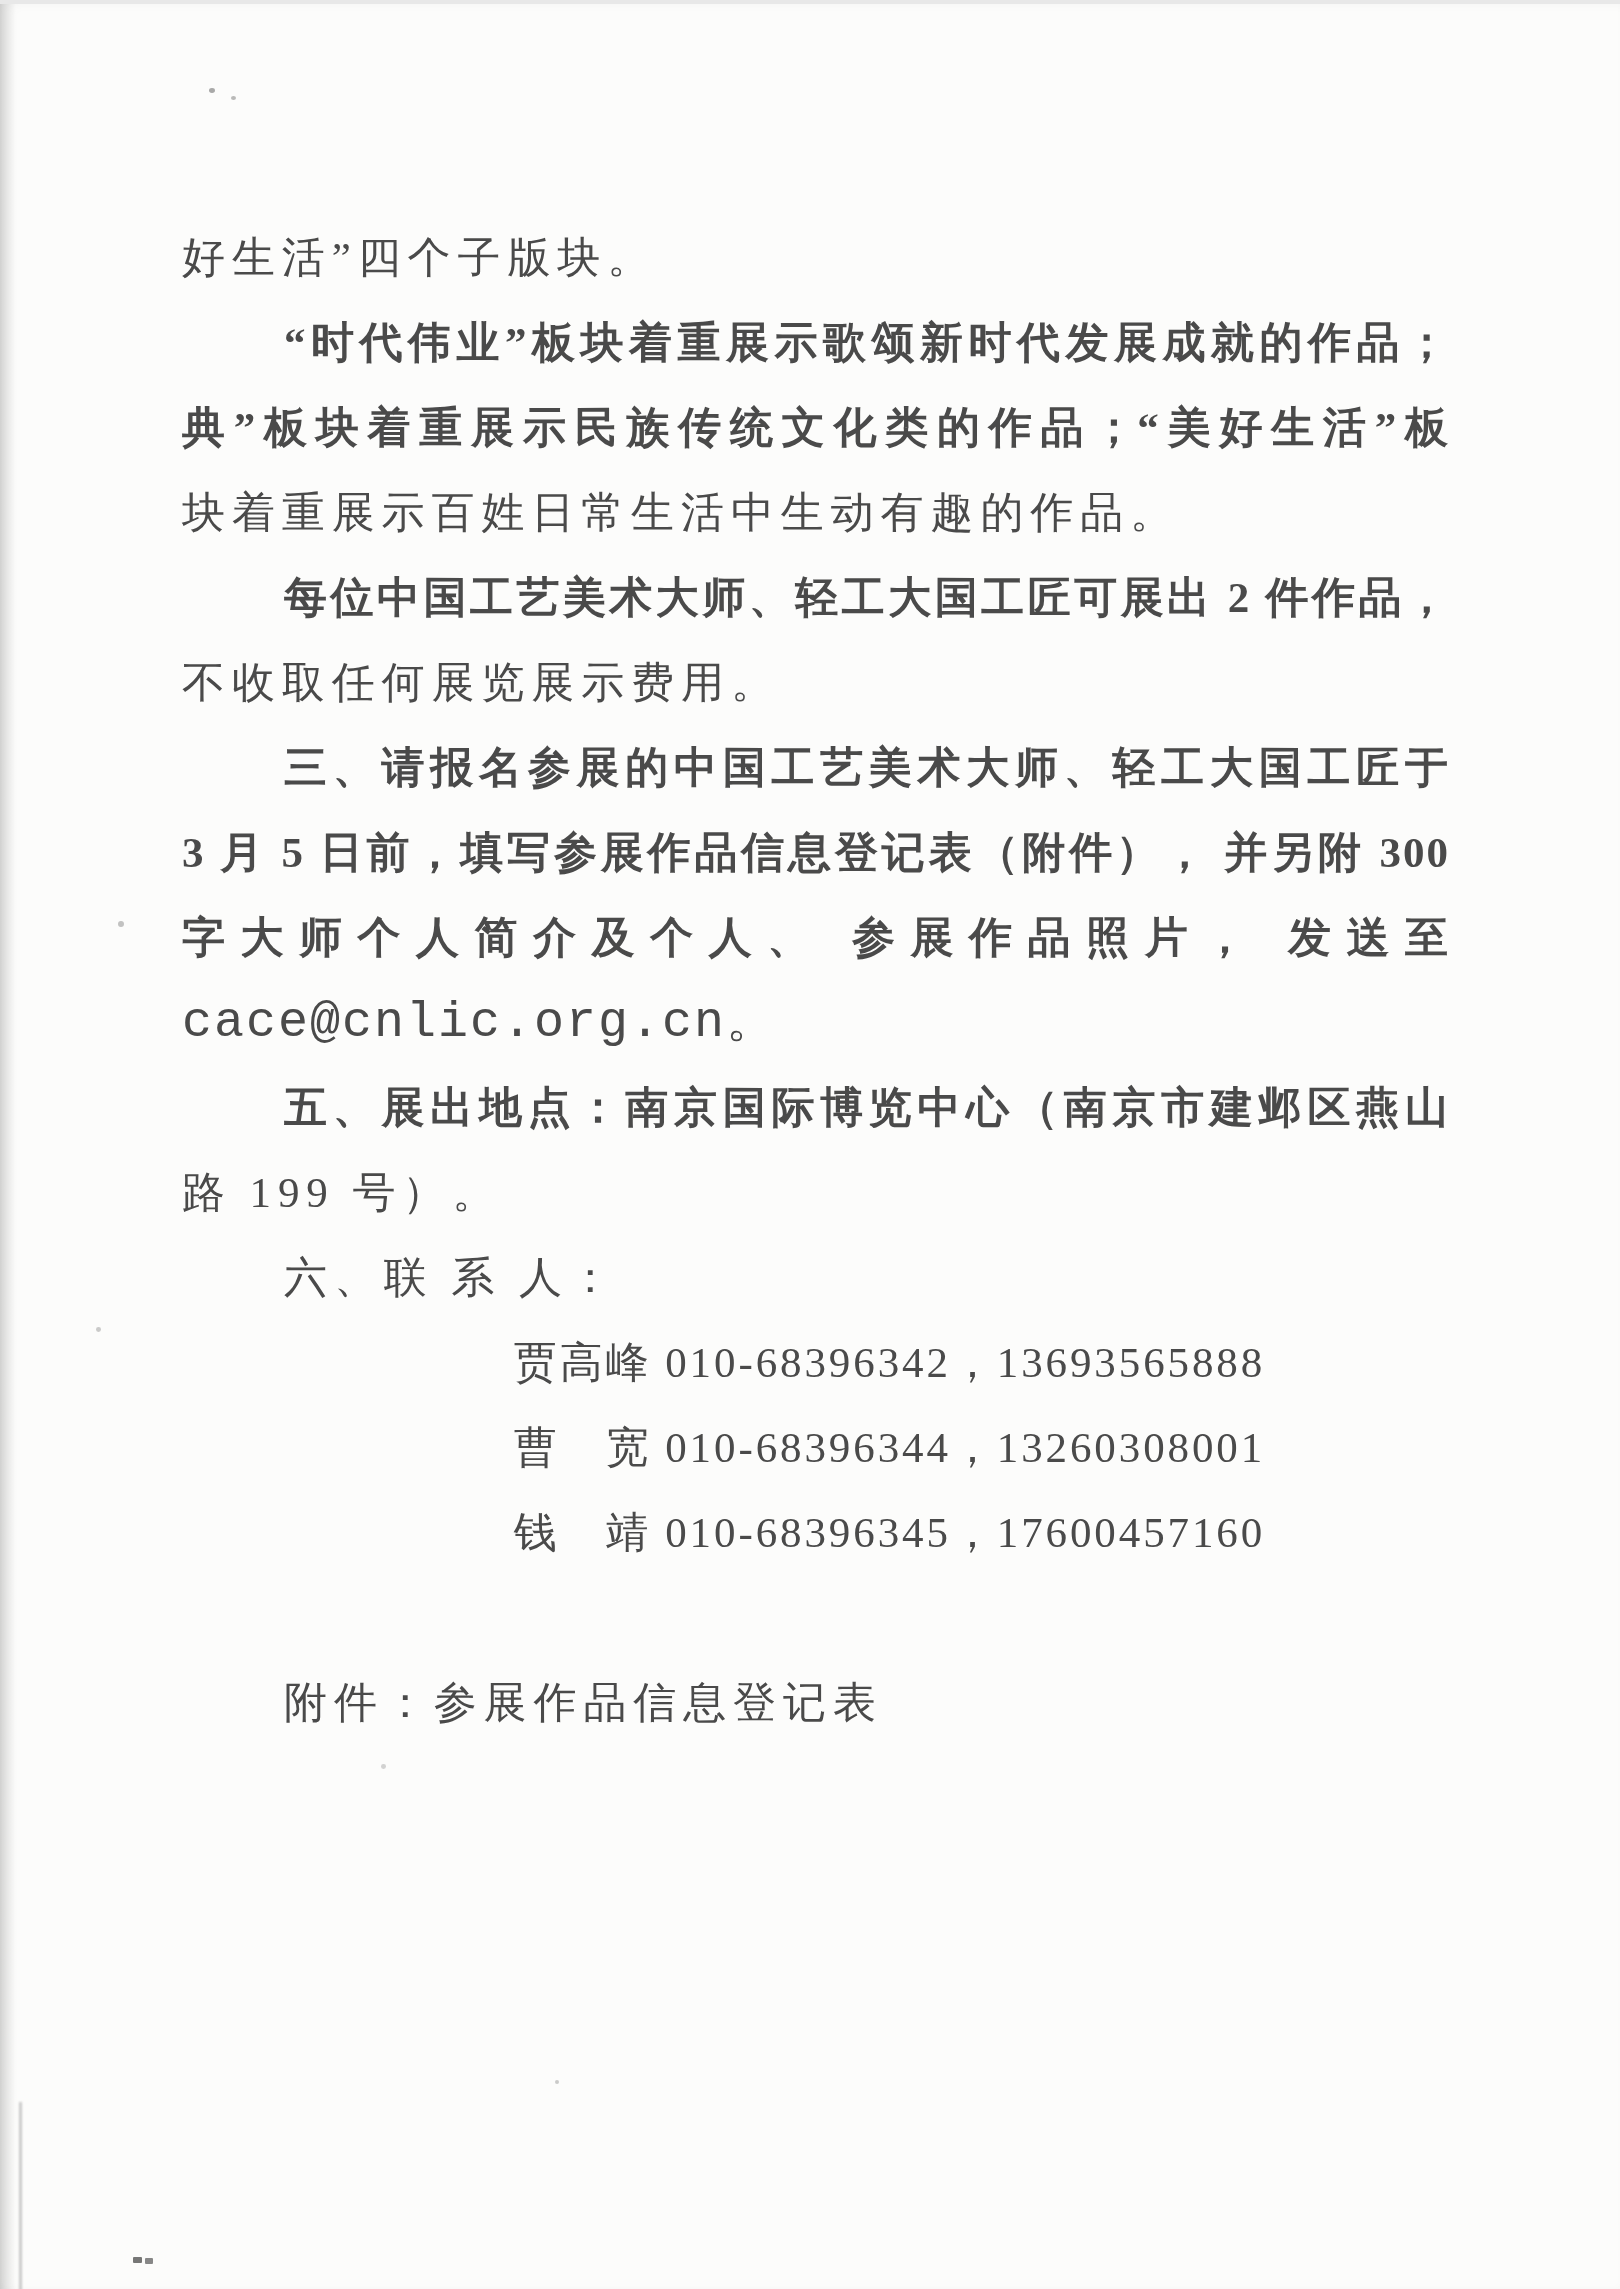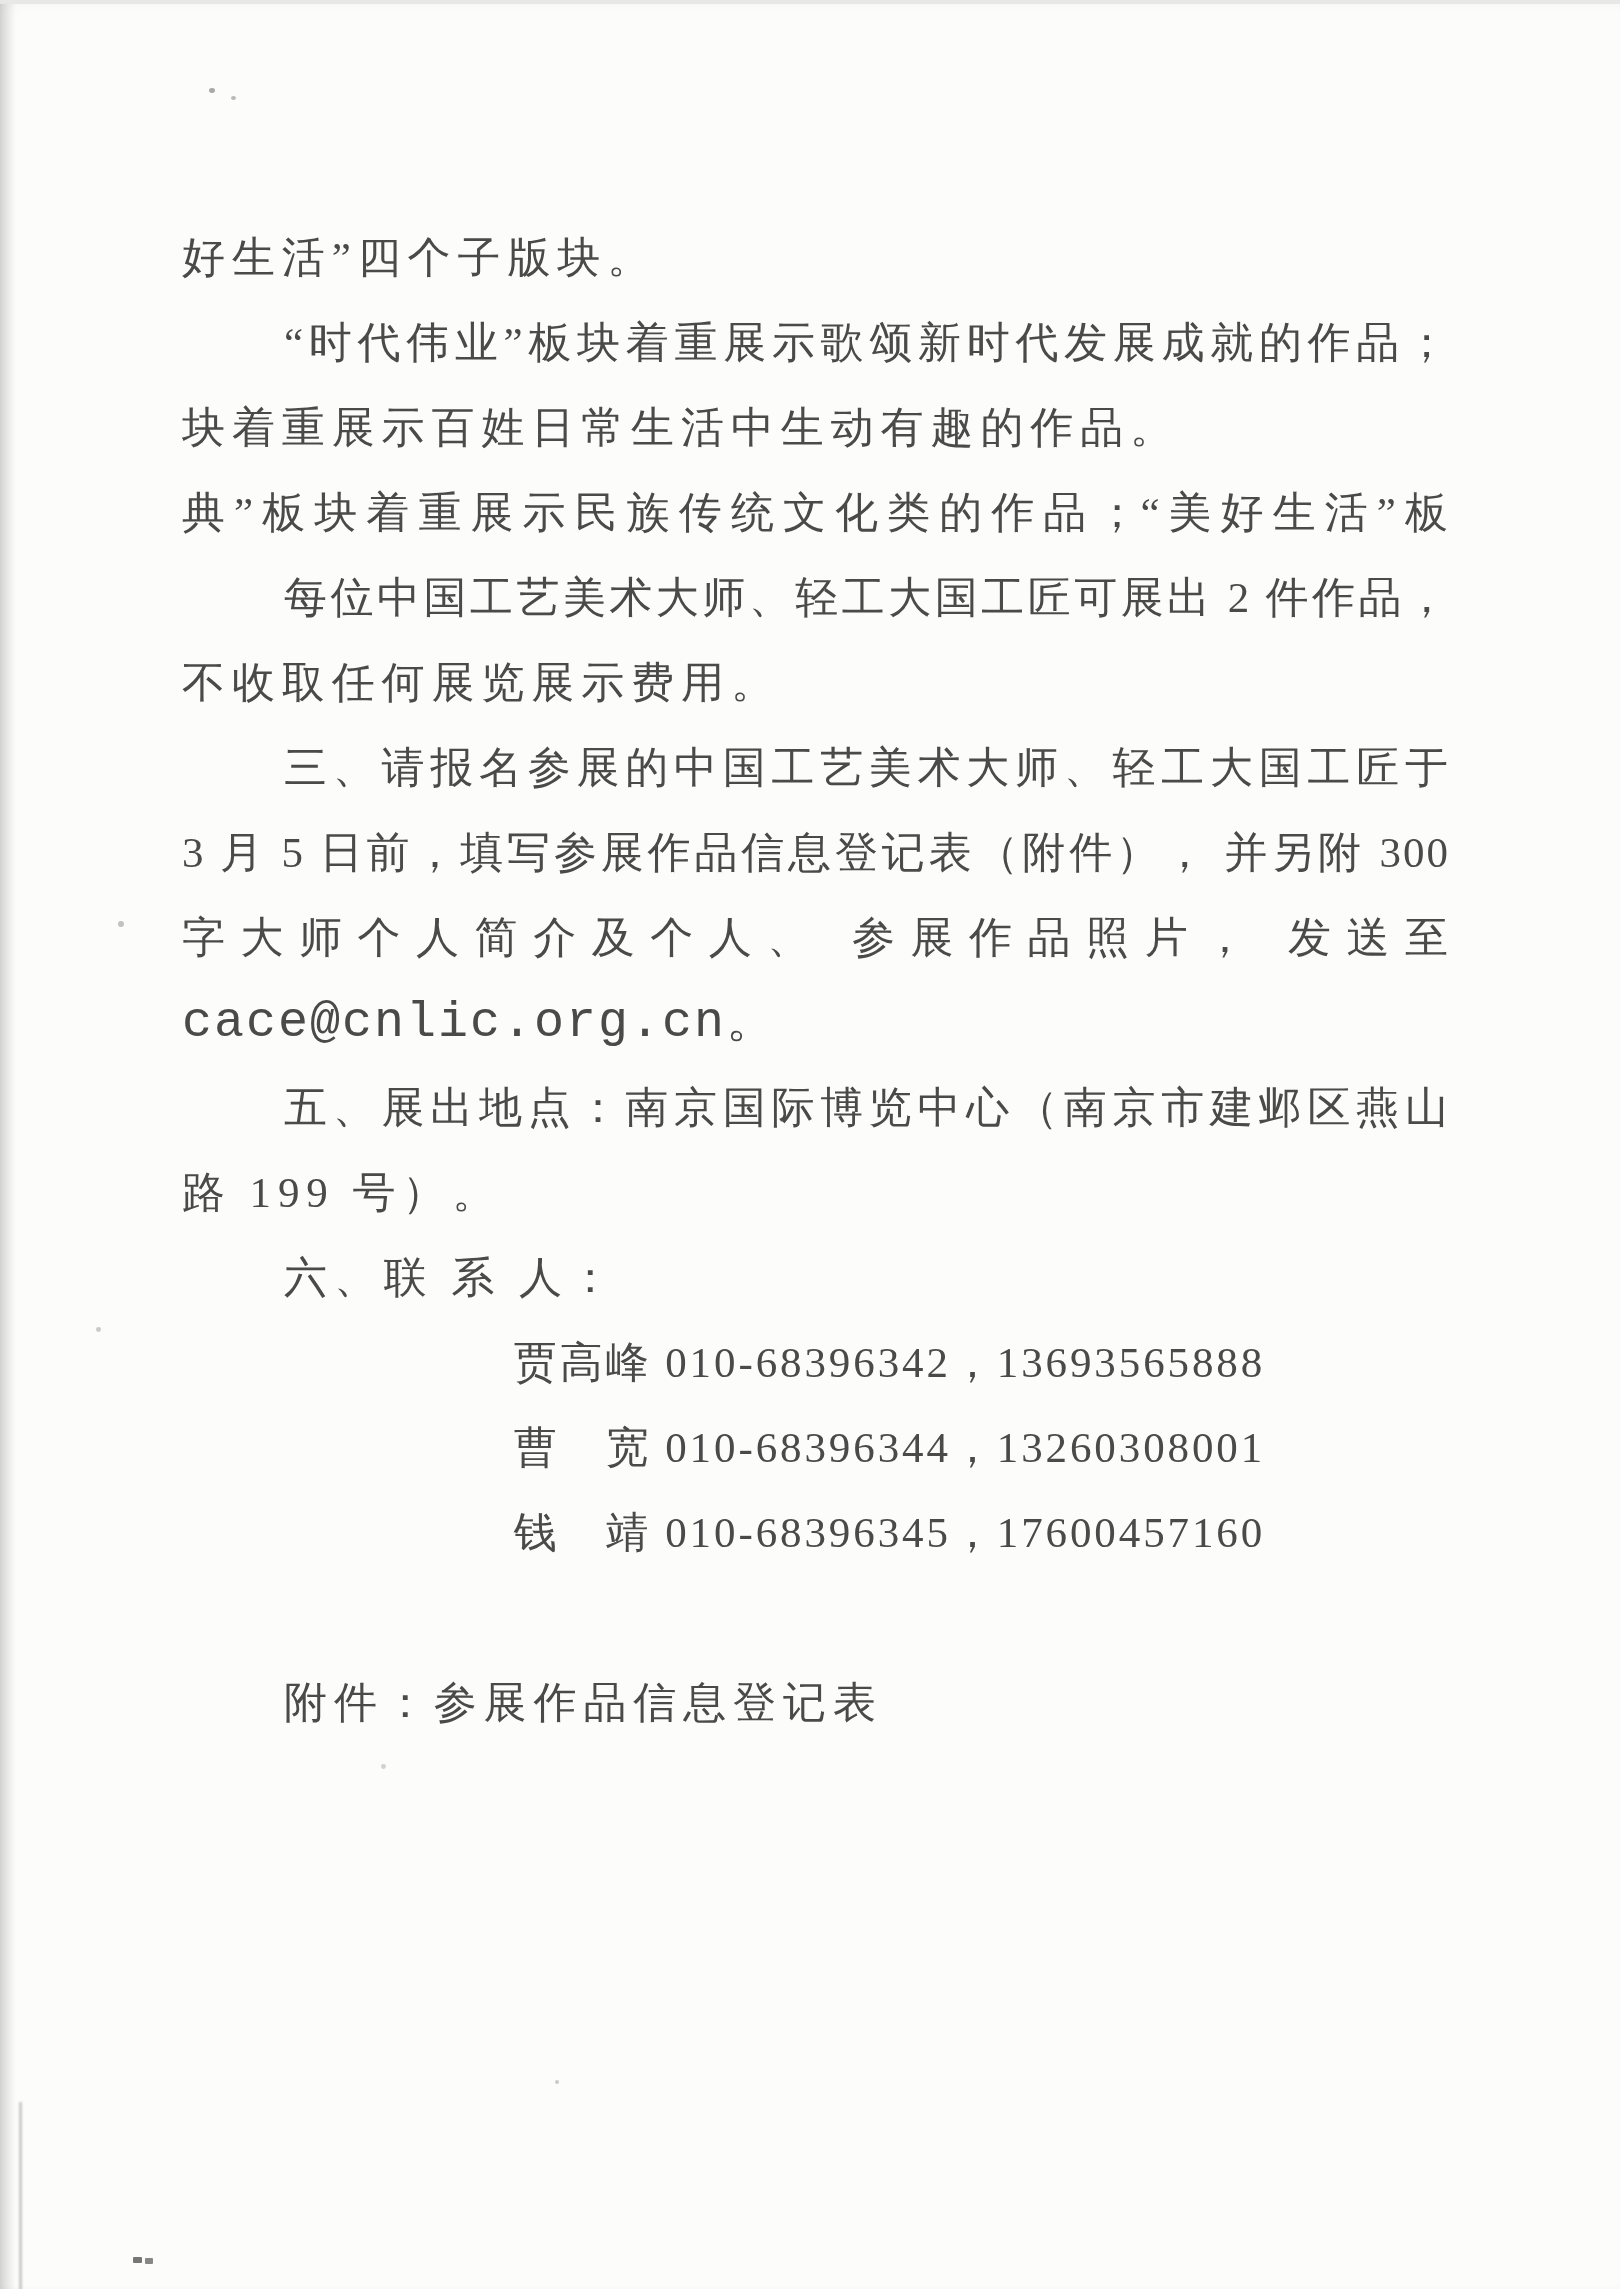--- a/index.html
+++ b/index.html
@@ -31,20 +31,21 @@
     letter-spacing: 6.9px;
     white-space: nowrap;
     overflow: visible;
   }
   .line.fill {
     white-space: normal;
     text-align: justify;
     text-align-last: justify;
     letter-spacing: 2px;
     word-break: break-all;
+    font-weight: bold;
   }
   .line.indent-2 { padding-left: 102px; }
   .line.indent-4 { padding-left: 147px; }
   .line.mono {
     font-family: "Liberation Mono", "DejaVu Sans Mono", monospace;
     font-size: 50px;
     letter-spacing: 2px;
   }
   .line.contact { letter-spacing: 2.9px; text-align: center; }
   .line.blank { height: 85px; }
@@ -69,22 +70,22 @@
     filter: blur(1px);
   }
 </style>
 </head>
 <body>
 
 <div class="page" style="background: rgb(252, 252, 251);">
   <div class="content" style="color: rgb(74, 74, 74);">
       <div class="line">好生活”四个子版块。</div>
       <div class="line indent-2 fill">“时代伟业”板块着重展示歌颂新时代发展成就的作品；</div>
+      <div class="line fill">典”板块着重展示民族传统文化类的作品；“美好生活”板</div>
       <div class="line">块着重展示百姓日常生活中生动有趣的作品。</div>
-      <div class="line fill">典”板块着重展示民族传统文化类的作品；“美好生活”板</div>
       <div class="line indent-2 fill">每位中国工艺美术大师、轻工大国工匠可展出 2 件作品，</div>
       <div class="line">不收取任何展览展示费用。</div>
       <div class="line indent-2 fill">三、请报名参展的中国工艺美术大师、轻工大国工匠于</div>
       <div class="line fill">3 月 5 日前，填写参展作品信息登记表（附件）， 并另附 300</div>
       <div class="line fill">字大师个人简介及个人、 参展作品照片， 发送至</div>
       <div class="line mono">cace@cnlic.org.cn。</div>
       <div class="line indent-2 fill">五、展出地点：南京国际博览中心（南京市建邺区燕山</div>
       <div class="line">路 199 号）。</div>
       <div class="line indent-2">六、联 系 人：</div>
       <div class="line indent-4 contact">贾高峰 010-68396342，13693565888</div>

